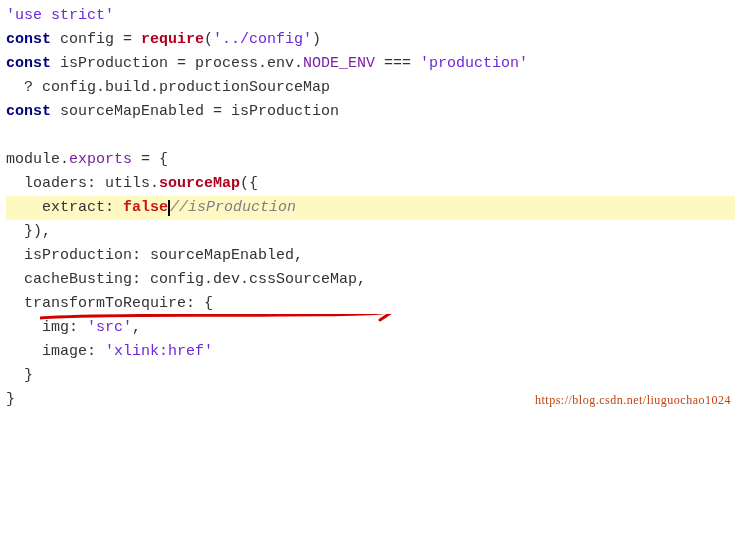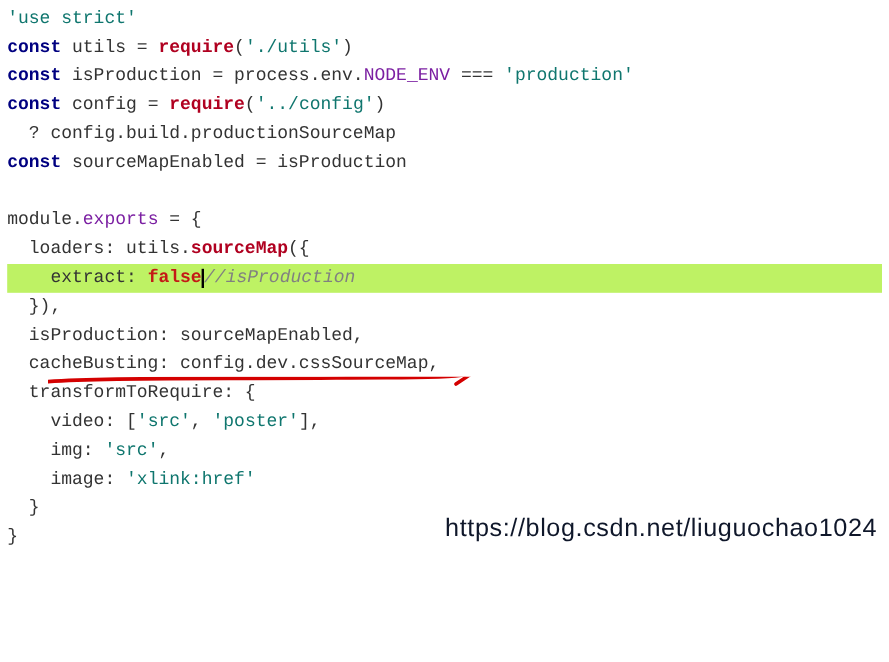--- a/index.html
+++ b/index.html
@@ -8,67 +8,65 @@
     background: #ffffff;
     font-family: "Consolas", "Monaco", "Courier New", monospace;
     font-size: 15px;
     line-height: 1.6;
     color: #000;
     position: relative;
     width: 741px;
     box-sizing: border-box;
   }
   .line { white-space: pre; }
-  .str   { color: #0f766e; }   
+  .str   { color: #6d28d9; }   
   .kw    { color: #000080; font-weight: bold; } 
   .req   { color: #b00020; font-weight: bold; }   
   .purple{ color: #7b1fa2; }
   .plain { color: #333; }
   .bool  { color: #c41a16; font-weight: bold; }
   .cmt   { color: #808080; font-style: italic; }
-  .hl-line { background: #bef264; display: block; width: 100%; }
+  .hl-line { background: #fef9c3; display: block; width: 100%; }
   .caret { border-right: 2px solid #000; display: inline-block; height: 1.1em; vertical-align: text-bottom; }
   .watermark {
     position: absolute;
     right: 10px;
     bottom: 6px;
-    color: #0f172a;
-    font-family: Liberation Sans, sans-serif;
-    font-size: 21px;
+    color: #c2410c;
+    font-family: Liberation Serif, serif;
+    font-size: 12px;
     letter-spacing: 0.5px;
     pointer-events: none;
   }
   .annot {
     position: absolute;
     left: 40px;
     top: 314px;
     width: 360px;
     height: 30px;
     pointer-events: none;
   }
 </style>
 </head>
 <body>
 
 <div>
   <div class="line"><span class="str">'use strict'</span></div>
-  <div class="line"><span class="kw">const</span><span class="plain"> utils = </span><span class="req">require</span><span class="plain">(</span><span class="str">'./utils'</span><span class="plain">)</span></div>
+  <div class="line"><span class="kw">const</span><span class="plain"> config = </span><span class="req">require</span><span class="plain">(</span><span class="str">'../config'</span><span class="plain">)</span></div>
   <div class="line"><span class="kw">const</span><span class="plain"> isProduction = process.env.</span><span class="purple">NODE_ENV</span><span class="plain"> === </span><span class="str">'production'</span></div>
-  <div class="line"><span class="kw">const</span><span class="plain"> config = </span><span class="req">require</span><span class="plain">(</span><span class="str">'../config'</span><span class="plain">)</span></div>
   <div class="line"><span class="plain">  ? config.build.productionSourceMap</span></div>
   <div class="line"><span class="kw">const</span><span class="plain"> sourceMapEnabled = isProduction</span></div>
   <div class="line">&nbsp;</div>
   <div class="line"><span class="plain">module.</span><span class="purple">exports</span><span class="plain"> = {</span></div>
   <div class="line"><span class="plain">  loaders: utils.</span><span class="req">sourceMap</span><span class="plain">({</span></div>
   <div class="line hl-line"><span class="plain">    extract: </span><span class="bool">false</span><span class="caret"></span><span class="cmt">//isProduction</span></div>
   <div class="line"><span class="plain">  }),</span></div>
   <div class="line"><span class="plain">  isProduction: sourceMapEnabled,</span></div>
   <div class="line"><span class="plain">  cacheBusting: config.dev.cssSourceMap,</span></div>
   <div class="line"><span class="plain">  transformToRequire: {</span></div>
-  <div class="line"><span class="plain">    video: [</span><span class="str">'src'</span><span class="plain">, </span><span class="str">'poster'</span><span class="plain">],</span></div>
   <div class="line"><span class="plain">    img: </span><span class="str">'src'</span><span class="plain">,</span></div>
   <div class="line"><span class="plain">    image: </span><span class="str">'xlink:href'</span></div>
   <div class="line"><span class="plain">  }</span></div>
   <div class="line"><span class="plain">}</span></div>
 </div>
 
 <svg class="annot" viewBox="0 0 360 30">
   <path d="M 0 4 C 60 0, 150 2, 240 1 C 280 0, 330 2, 348 -2" stroke="#d40000" stroke-width="3" fill="none" stroke-linecap="round"></path>
   <path d="M 338 -6 L 352 -2 L 340 6" stroke="#d40000" stroke-width="3" fill="none" stroke-linecap="round" stroke-linejoin="round"></path>
 </svg>

